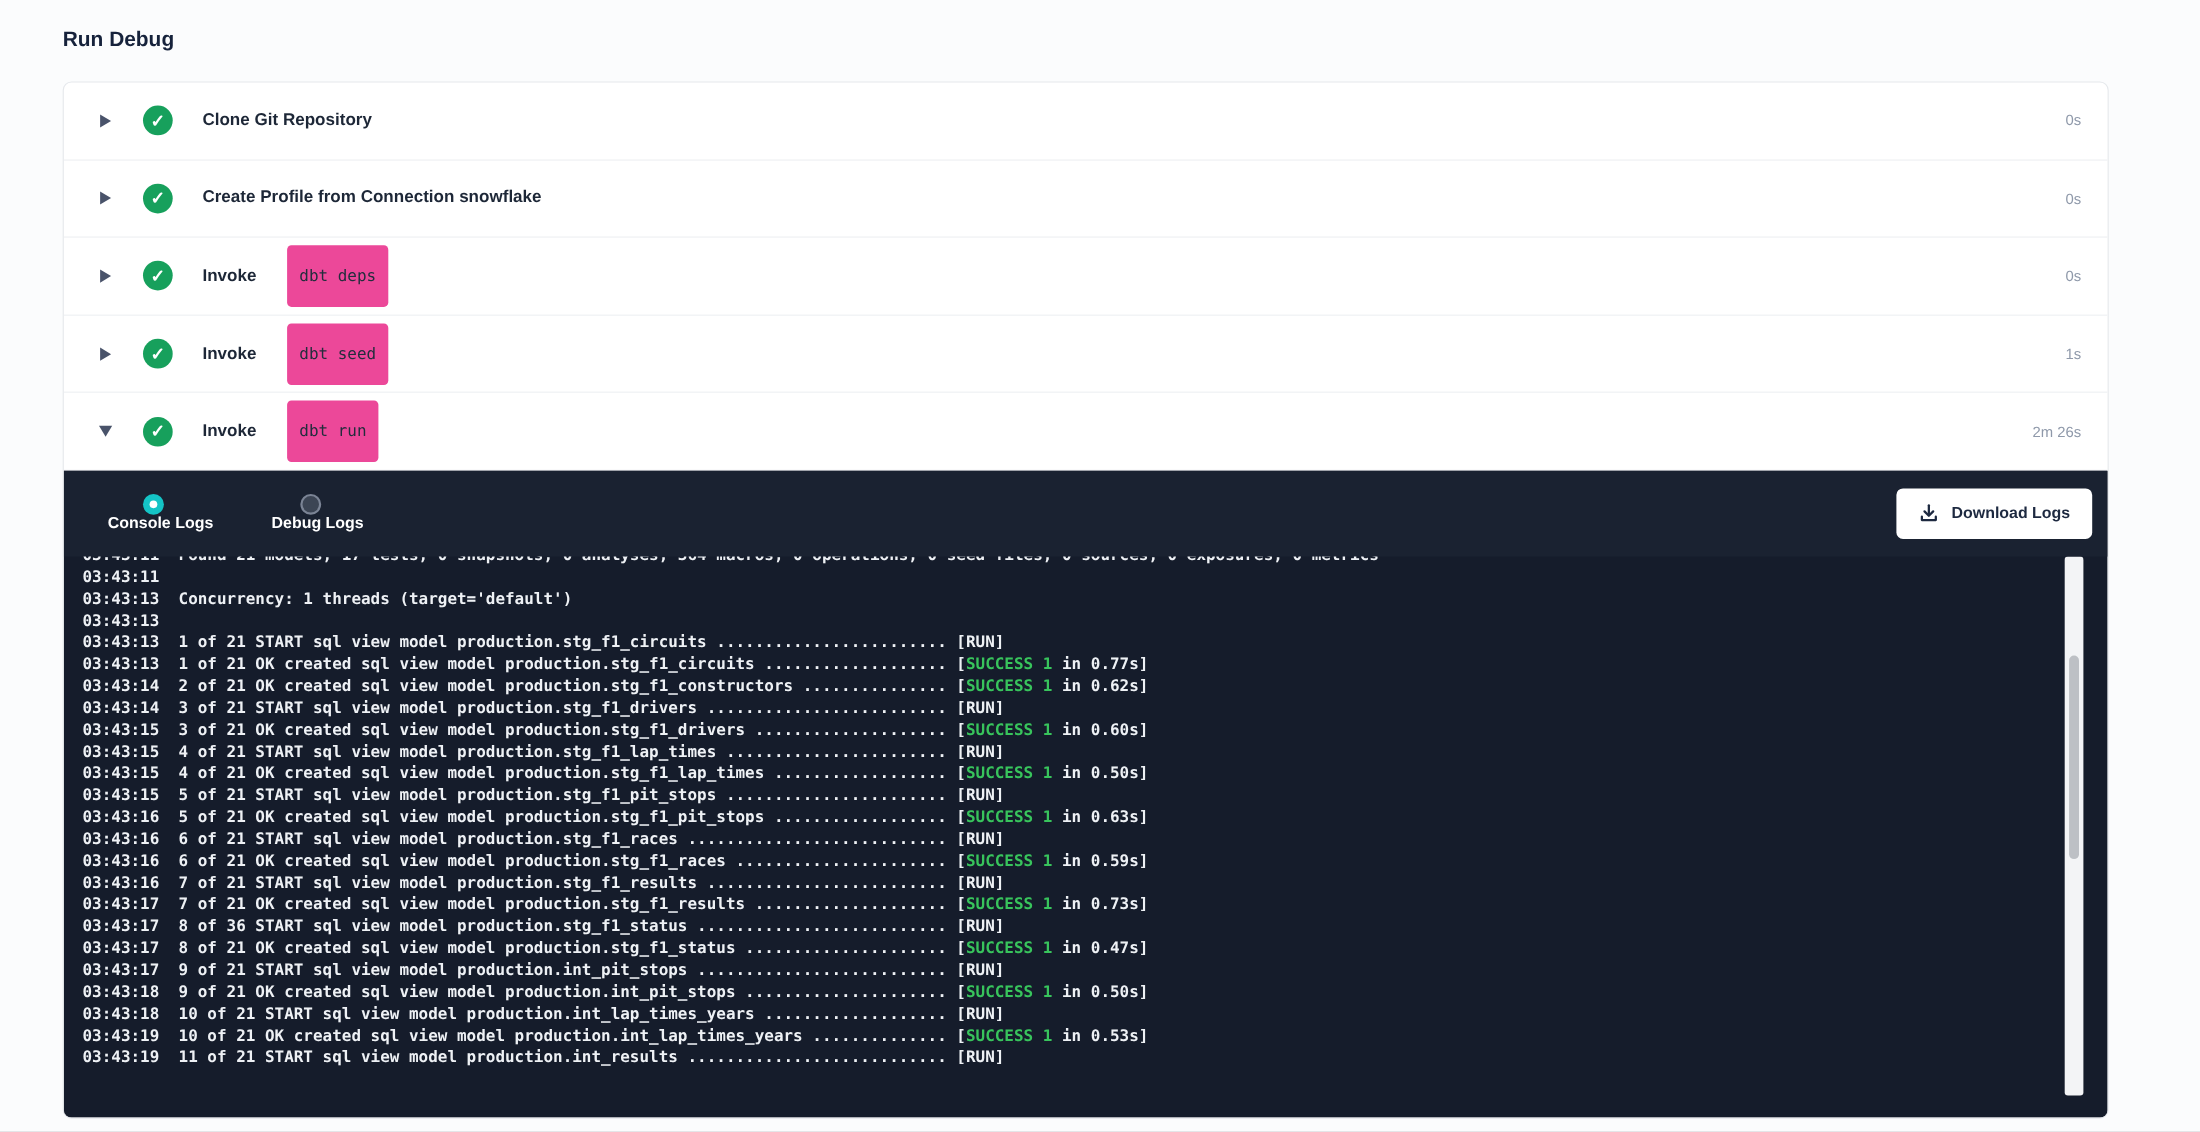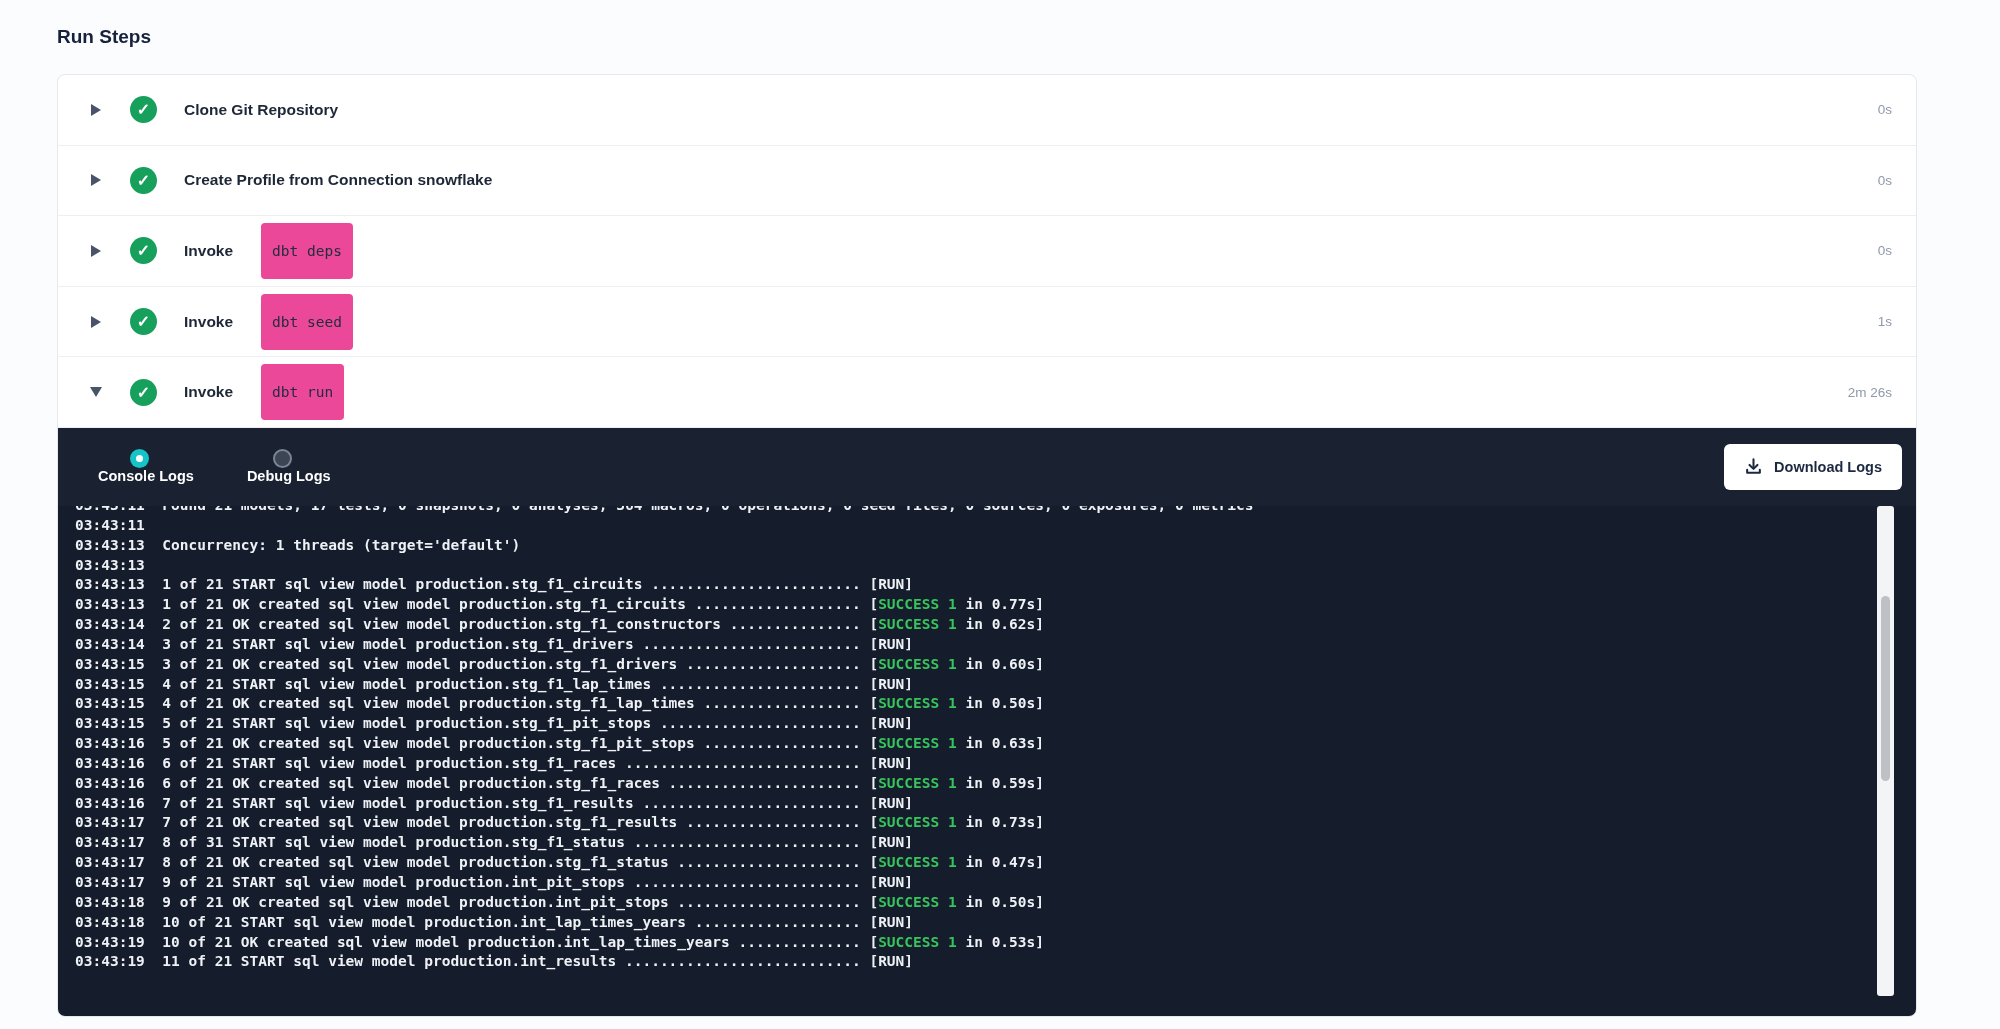--- a/index.html
+++ b/index.html
@@ -79,21 +79,21 @@
     background:#f3f4f6;border-radius:3px;
   }
   .scroll-thumb{
     position:absolute;top:90px;left:4px;width:9px;height:185px;
     background:#bdc0c5;border-radius:5px;
   }
 </style>
 </head>
 <body>
 
-<h1 class="page-title">Run Steps</h1>
+<h1 class="page-title">Run Debug</h1>
 
 <div class="card">
   <div id="steps">
   <div class="step-row">
     <span class="caret-box">
           <span class="caret"></span>
         </span>
     <span class="check">✓</span>
     <span class="step-label">Clone Git Repository</span>
 
@@ -196,21 +196,21 @@
   <div class="log-line"><span class="log-text">03:43:16  5 of 21 OK created sql view model production.stg_f1_pit_stops .................. [</span><span class="log-green">SUCCESS 1</span><span class="log-tail"> in 0.63s]</span></div>
 
   <div class="log-line"><span class="log-text">03:43:16  6 of 21 START sql view model production.stg_f1_races ........................... [RUN]</span><span class="log-green"></span><span class="log-tail"></span></div>
 
   <div class="log-line"><span class="log-text">03:43:16  6 of 21 OK created sql view model production.stg_f1_races ...................... [</span><span class="log-green">SUCCESS 1</span><span class="log-tail"> in 0.59s]</span></div>
 
   <div class="log-line"><span class="log-text">03:43:16  7 of 21 START sql view model production.stg_f1_results ......................... [RUN]</span><span class="log-green"></span><span class="log-tail"></span></div>
 
   <div class="log-line"><span class="log-text">03:43:17  7 of 21 OK created sql view model production.stg_f1_results .................... [</span><span class="log-green">SUCCESS 1</span><span class="log-tail"> in 0.73s]</span></div>
 
-  <div class="log-line"><span class="log-text">03:43:17  8 of 31 START sql view model production.stg_f1_status .......................... [RUN]</span><span class="log-green"></span><span class="log-tail"></span></div>
+  <div class="log-line"><span class="log-text">03:43:17  8 of 36 START sql view model production.stg_f1_status .......................... [RUN]</span><span class="log-green"></span><span class="log-tail"></span></div>
 
   <div class="log-line"><span class="log-text">03:43:17  8 of 21 OK created sql view model production.stg_f1_status ..................... [</span><span class="log-green">SUCCESS 1</span><span class="log-tail"> in 0.47s]</span></div>
 
   <div class="log-line"><span class="log-text">03:43:17  9 of 21 START sql view model production.int_pit_stops .......................... [RUN]</span><span class="log-green"></span><span class="log-tail"></span></div>
 
   <div class="log-line"><span class="log-text">03:43:18  9 of 21 OK created sql view model production.int_pit_stops ..................... [</span><span class="log-green">SUCCESS 1</span><span class="log-tail"> in 0.50s]</span></div>
 
   <div class="log-line"><span class="log-text">03:43:18  10 of 21 START sql view model production.int_lap_times_years ................... [RUN]</span><span class="log-green"></span><span class="log-tail"></span></div>
 
   <div class="log-line"><span class="log-text">03:43:19  10 of 21 OK created sql view model production.int_lap_times_years .............. [</span><span class="log-green">SUCCESS 1</span><span class="log-tail"> in 0.53s]</span></div>

